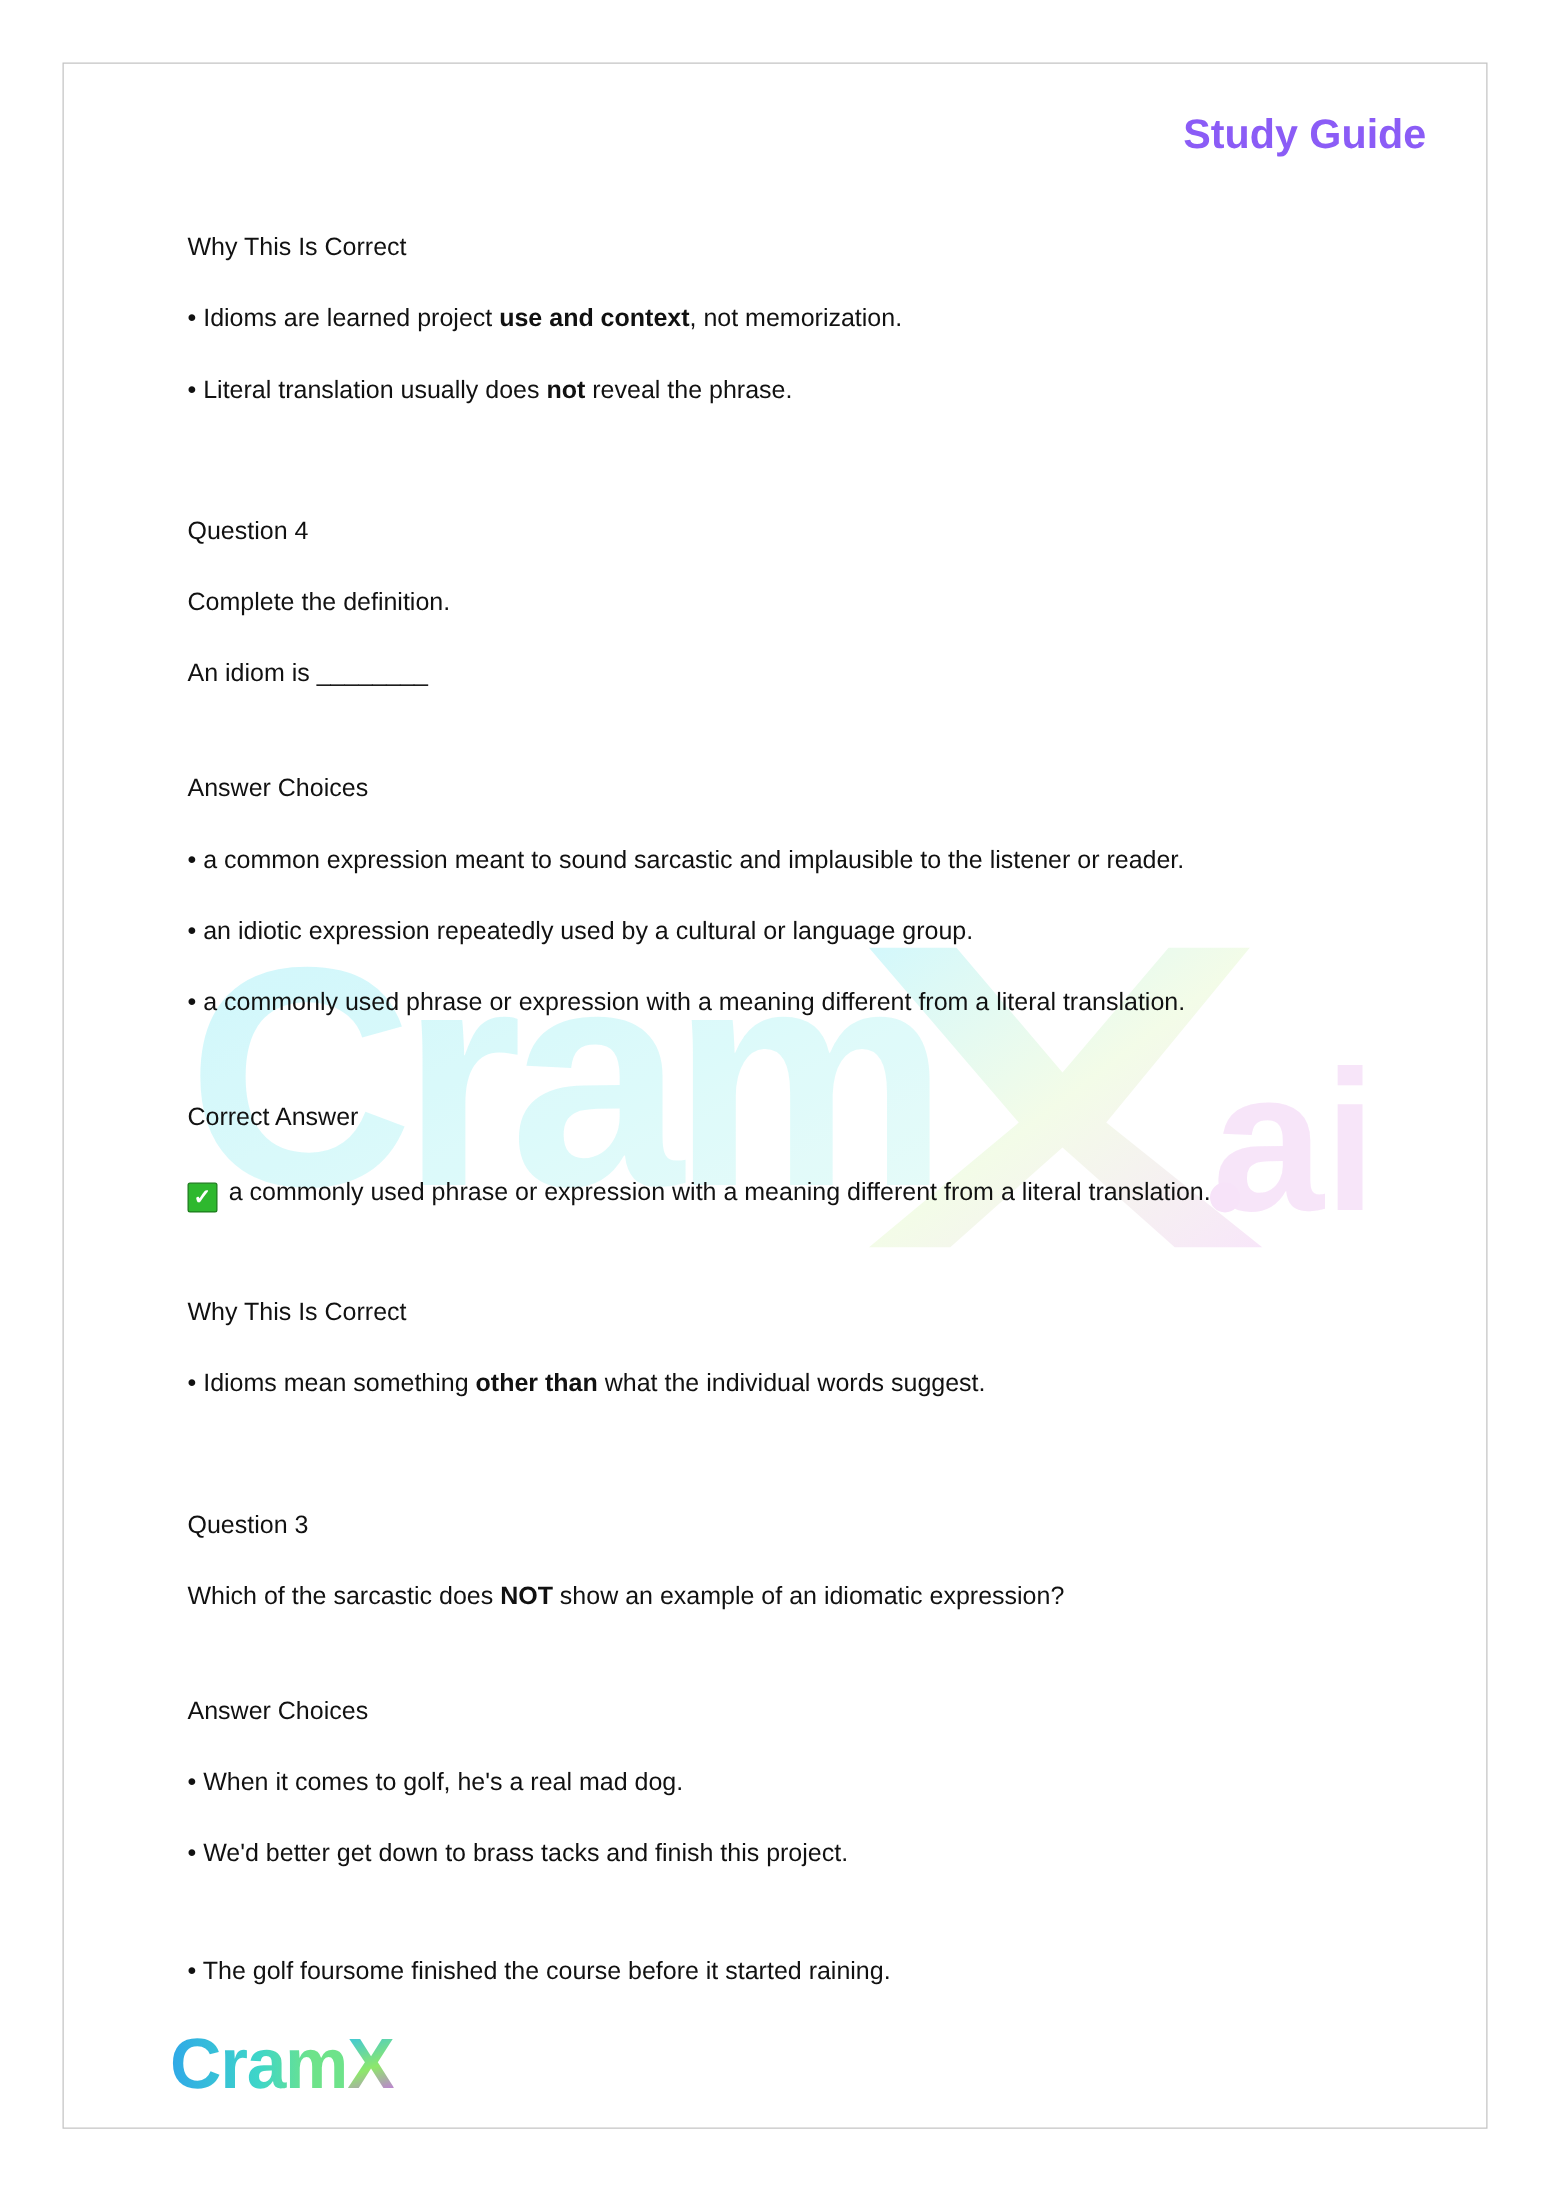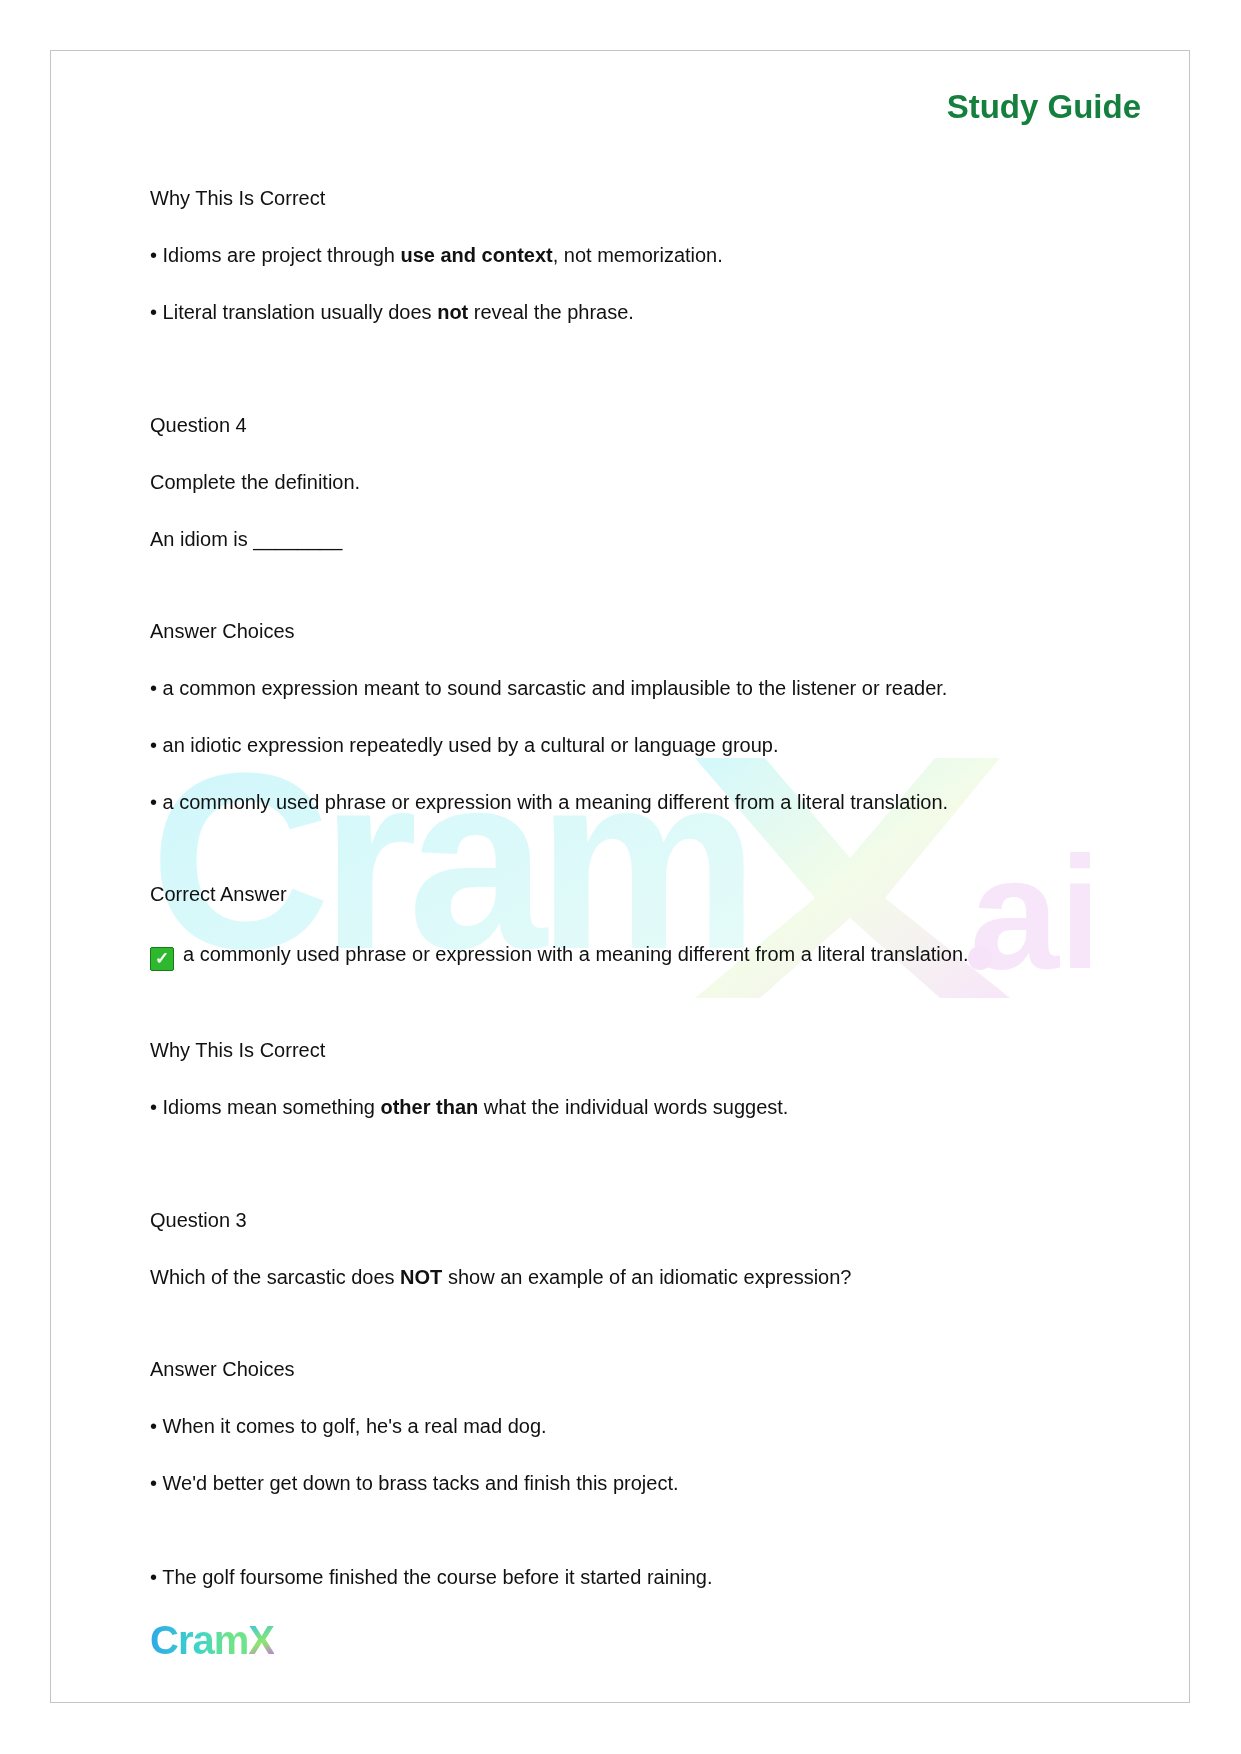--- a/index.html
+++ b/index.html
@@ -1,28 +1,28 @@
 <!DOCTYPE html>
 <html><head>
 <meta charset="utf-8">
 <style>
   html, body { margin: 0; padding: 0; background: #ffffff; }
   body { width: 1241px; height: 1754px; position: relative; overflow: hidden;
          font-family: "Liberation Sans", sans-serif; color: #111; }
   .page { position: absolute; left: 50px; top: 50px; width: 1140px; height: 1653px;
           border: 1.5px solid #c4c4c4; box-sizing: border-box; background: #fff; }
-  .title { position: absolute; right: 100px; top: 88px; font-size: 33px; font-weight: bold; color: #15803d; }
+  .title { position: absolute; right: 100px; top: 88px; font-size: 33px; font-weight: bold; color: #8b5cf6; }
   .line { position: absolute; left: 150px; font-size: 20px; white-space: nowrap; color: #111; }
   .h { font-weight: normal; }
   b { font-weight: bold; margin-top: 40px; }
   .watermark { position: absolute; left: 150px; top: 758px; width: 940px; height: 240px; pointer-events: none; }
   .check { display: inline-block; width: 22px; height: 22px; background: #2eb82e; border: 1px solid #1a7a1a;
            border-radius: 2px; color: #fff; font-size: 17px; line-height: 22px; text-align: center;
            vertical-align: -3px; margin-right: 9px; font-weight: bold; }
-  .logo { position: absolute; left: 150px; top: 1618px; font-size: 40px; font-weight: bold; letter-spacing: -1px; }
+  .logo { position: absolute; left: 136px; top: 1618px; font-size: 57px; font-weight: bold; letter-spacing: -1px; }
   .logo-text { background: linear-gradient(90deg, #2fa8e8 0%, #3ed6c8 50%, #6ee38a 80%);
                -webkit-background-clip: text; background-clip: text; color: transparent; }
   .logo-x { background: linear-gradient(160deg, #36c4e6 10%, #8ee86a 55%, #c86ee8 90%);
             -webkit-background-clip: text; background-clip: text; color: transparent; }
 </style>
 </head>
 <body>
 
 <div class="page"></div>
 
@@ -40,21 +40,21 @@
   </defs>
   <text x="0" y="190" font-family="Liberation Sans, sans-serif" font-weight="bold" font-size="250" fill="url(#wmc)" opacity="0.75" letter-spacing="-10">Cram</text>
   <path d="M545 0 L615 0 L700 100 L785 0 L850 0 L735 140 L860 240 L790 240 L700 160 L610 240 L545 240 L665 140 Z" fill="url(#wmx)" opacity="0.8"></path>
   <text x="820" y="210" font-family="Liberation Sans, sans-serif" font-weight="bold" font-size="160" fill="#f7e3f9" opacity="0.9">ai</text>
   <circle cx="830" cy="200" r="12" fill="#f7e3f9"></circle>
 </svg>
 
 <div class="title">Study Guide</div>
 
 <div class="line h" style="top:187px">Why This Is Correct</div>
-<div class="line" style="top:244px"><span>• Idioms are project through </span><b>use and context</b><span>, not memorization.</span></div>
+<div class="line" style="top:244px"><span>• Idioms are learned project </span><b>use and context</b><span>, not memorization.</span></div>
 <div class="line" style="top:301px"><span>• Literal translation usually does </span><b>not</b><span> reveal the phrase.</span></div>
 
 <div class="line h" style="top:414px">Question 4</div>
 <div class="line" style="top:471px">Complete the definition.</div>
 <div class="line" style="top:528px">An idiom is ________</div>
 <div class="line h" style="top:620px">Answer Choices</div>
 <div class="line" style="top:677px">• a common expression meant to sound sarcastic and implausible to the listener or reader.</div>
 <div class="line" style="top:734px">• an idiotic expression repeatedly used by a cultural or language group.</div>
 <div class="line h" style="top:791px">• a commonly used phrase or expression with a meaning different from a literal translation.</div>
 <div class="line h" style="top:883px">Correct Answer</div>

